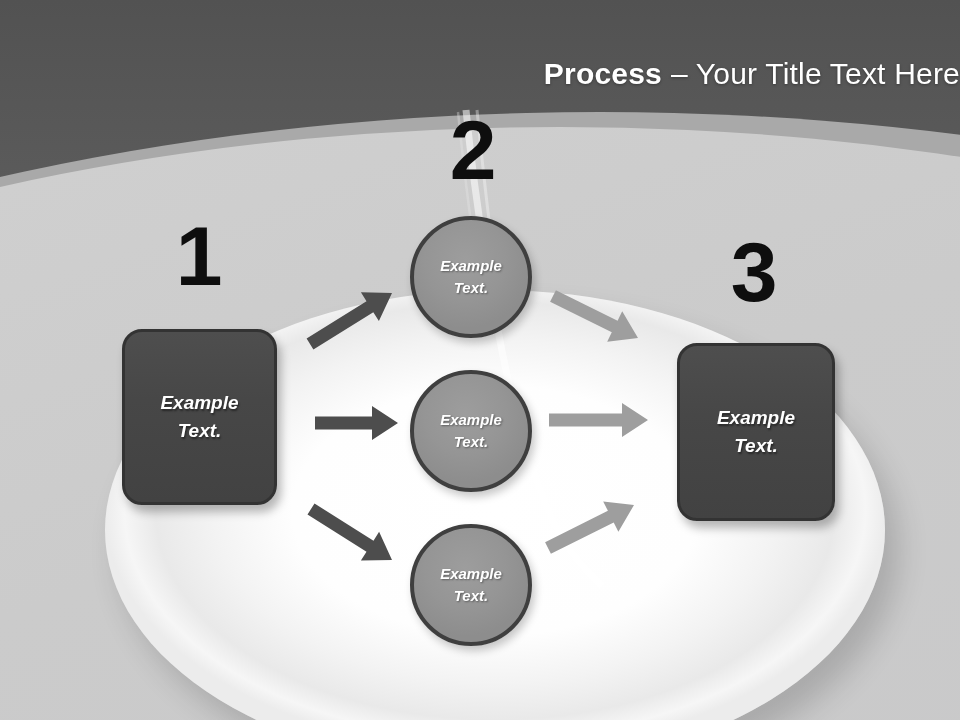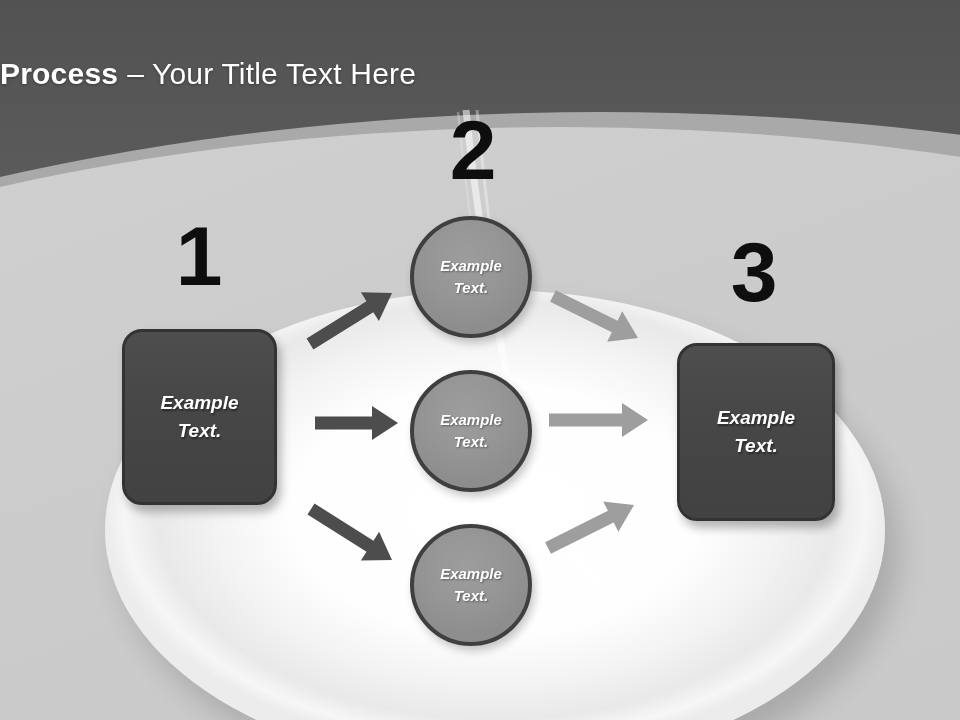--- a/index.html
+++ b/index.html
@@ -21,21 +21,21 @@
   .band-inner{left:-740px;top:127px;width:2600px;height:1230px;
     background:linear-gradient(160deg,#d2d2d2 0%,var(--background) 35%,#c6c6c8 100%);}
   .plate{left:105px;top:290px;width:780px;height:480px;border-radius:50%;position:absolute;
     background:radial-gradient(50% 50% at 50% 46%,
       #ffffff 0%, #fefefe 52%, #f3f3f3 72%, #e9e9e9 87%, #f6f6f6 95%, #ececec 100%);
     box-shadow:14px 20px 30px rgba(0,0,0,0.16);}
   .fork-svg,.arrow-svg{position:absolute;left:0;top:0;width:960px;height:720px;}
   .fork-svg{pointer-events:none;}
 
   .slide-title{
-    position:absolute;left:0;top:54px;width:100%;text-align:left;
+    position:absolute;left:0;top:54px;width:100%;text-align:right;
     color:var(--title_color);font-size:30px;line-height:40px;
     text-shadow:0 1px 3px rgba(0,0,0,0.35);letter-spacing:0.2px;
   }
   .slide-title .emph{font-weight:700;}
   .slide-title .rest{font-weight:400;margin-left:9px;}
 
   .step-number{
     position:absolute;transform:translate(-50%,-50%);
     font-size:84px;font-weight:700;color:var(--number_color);line-height:1;
     letter-spacing:-2px;

